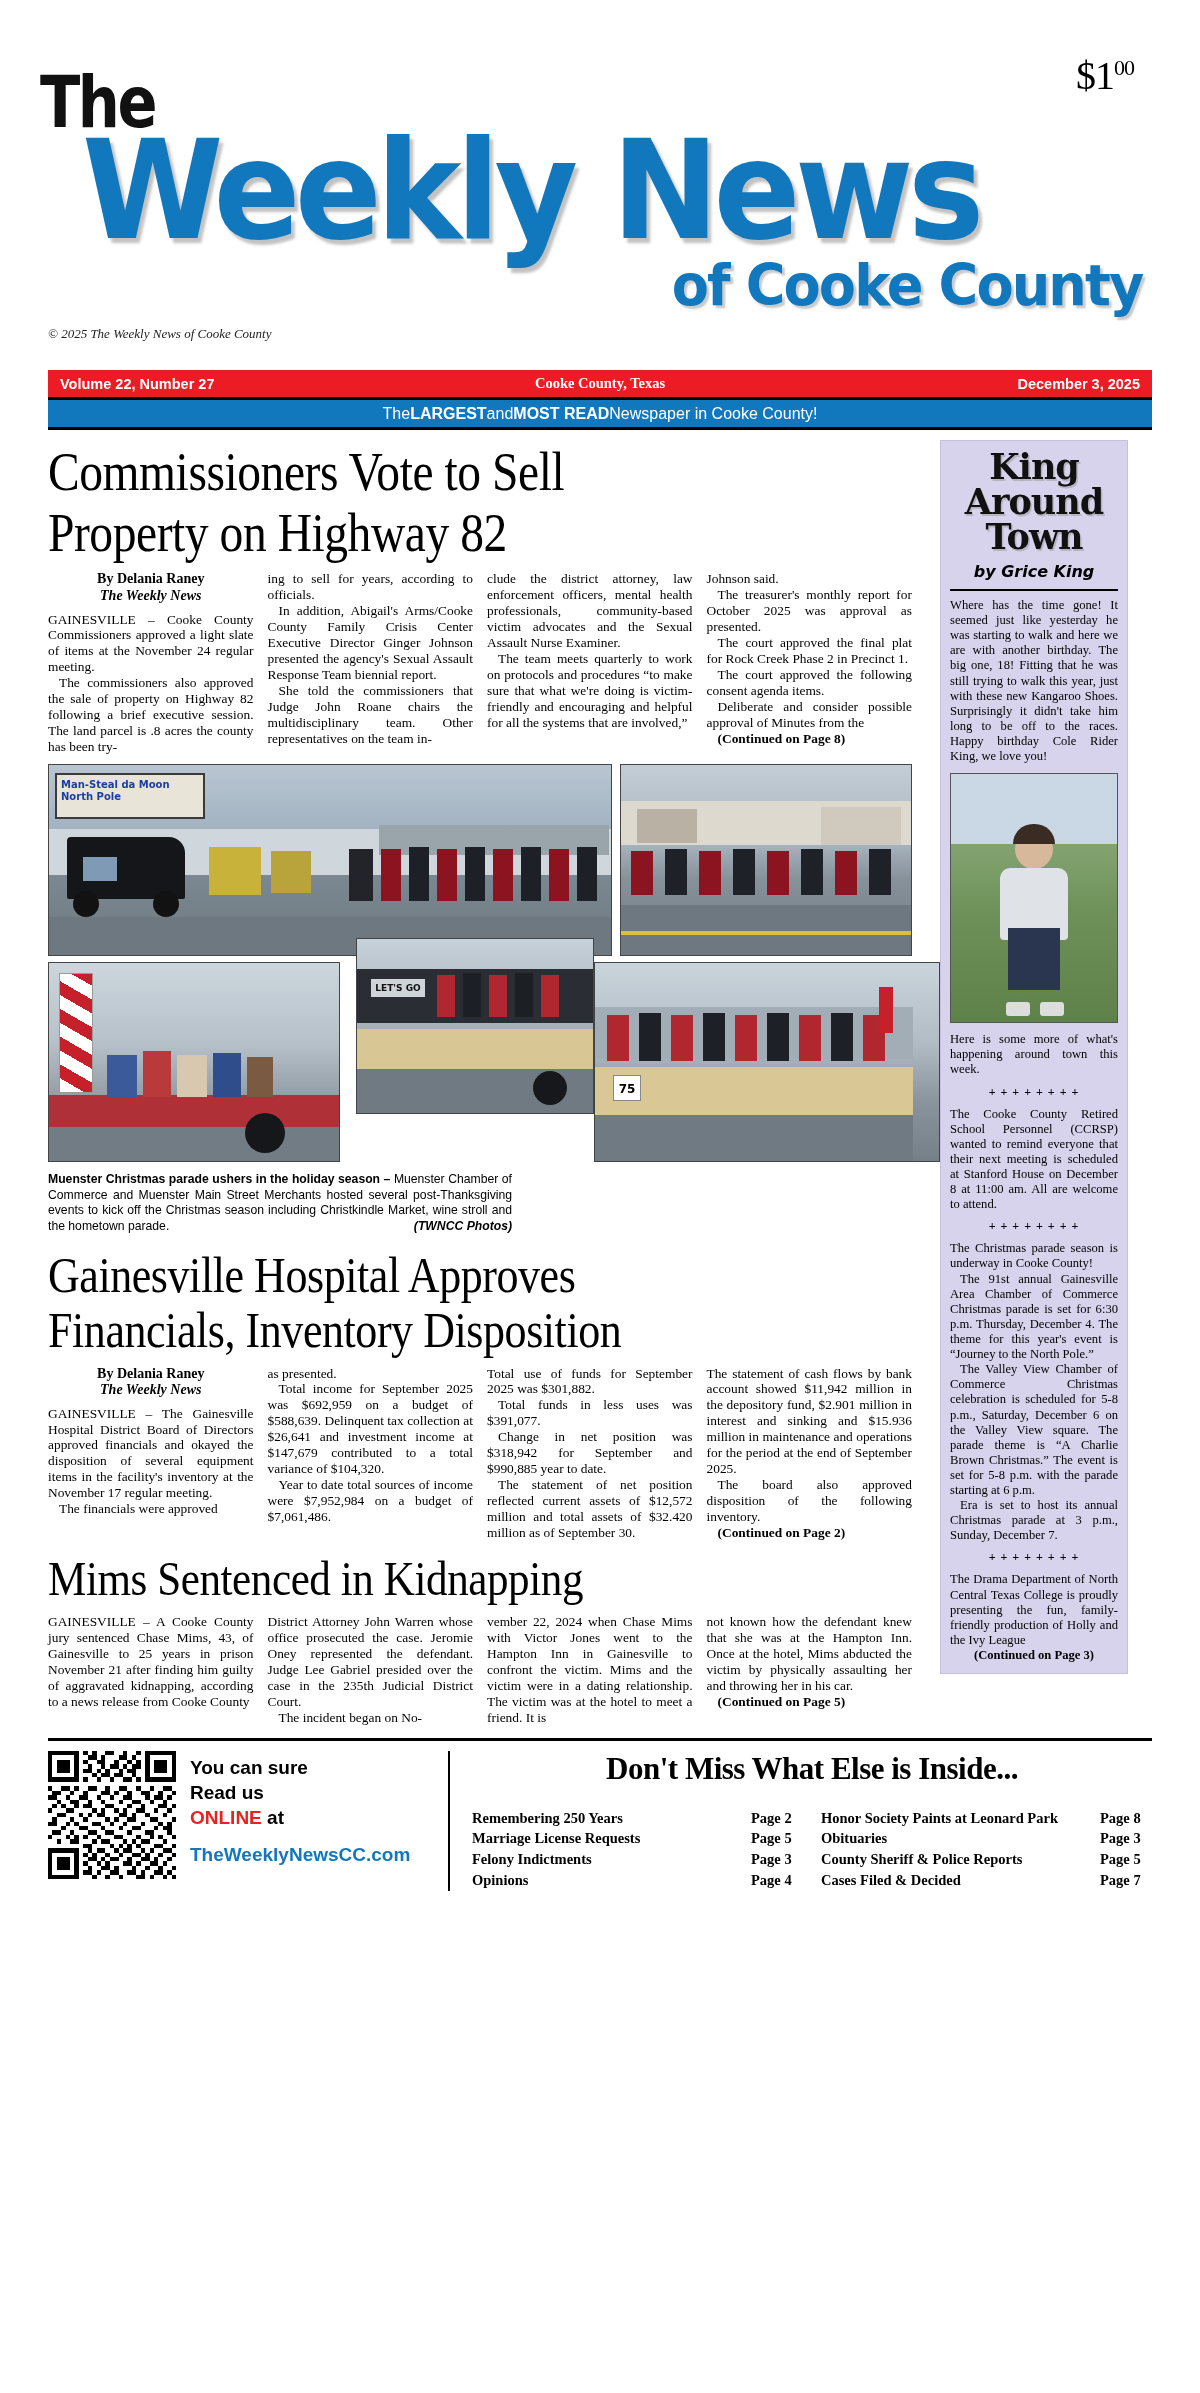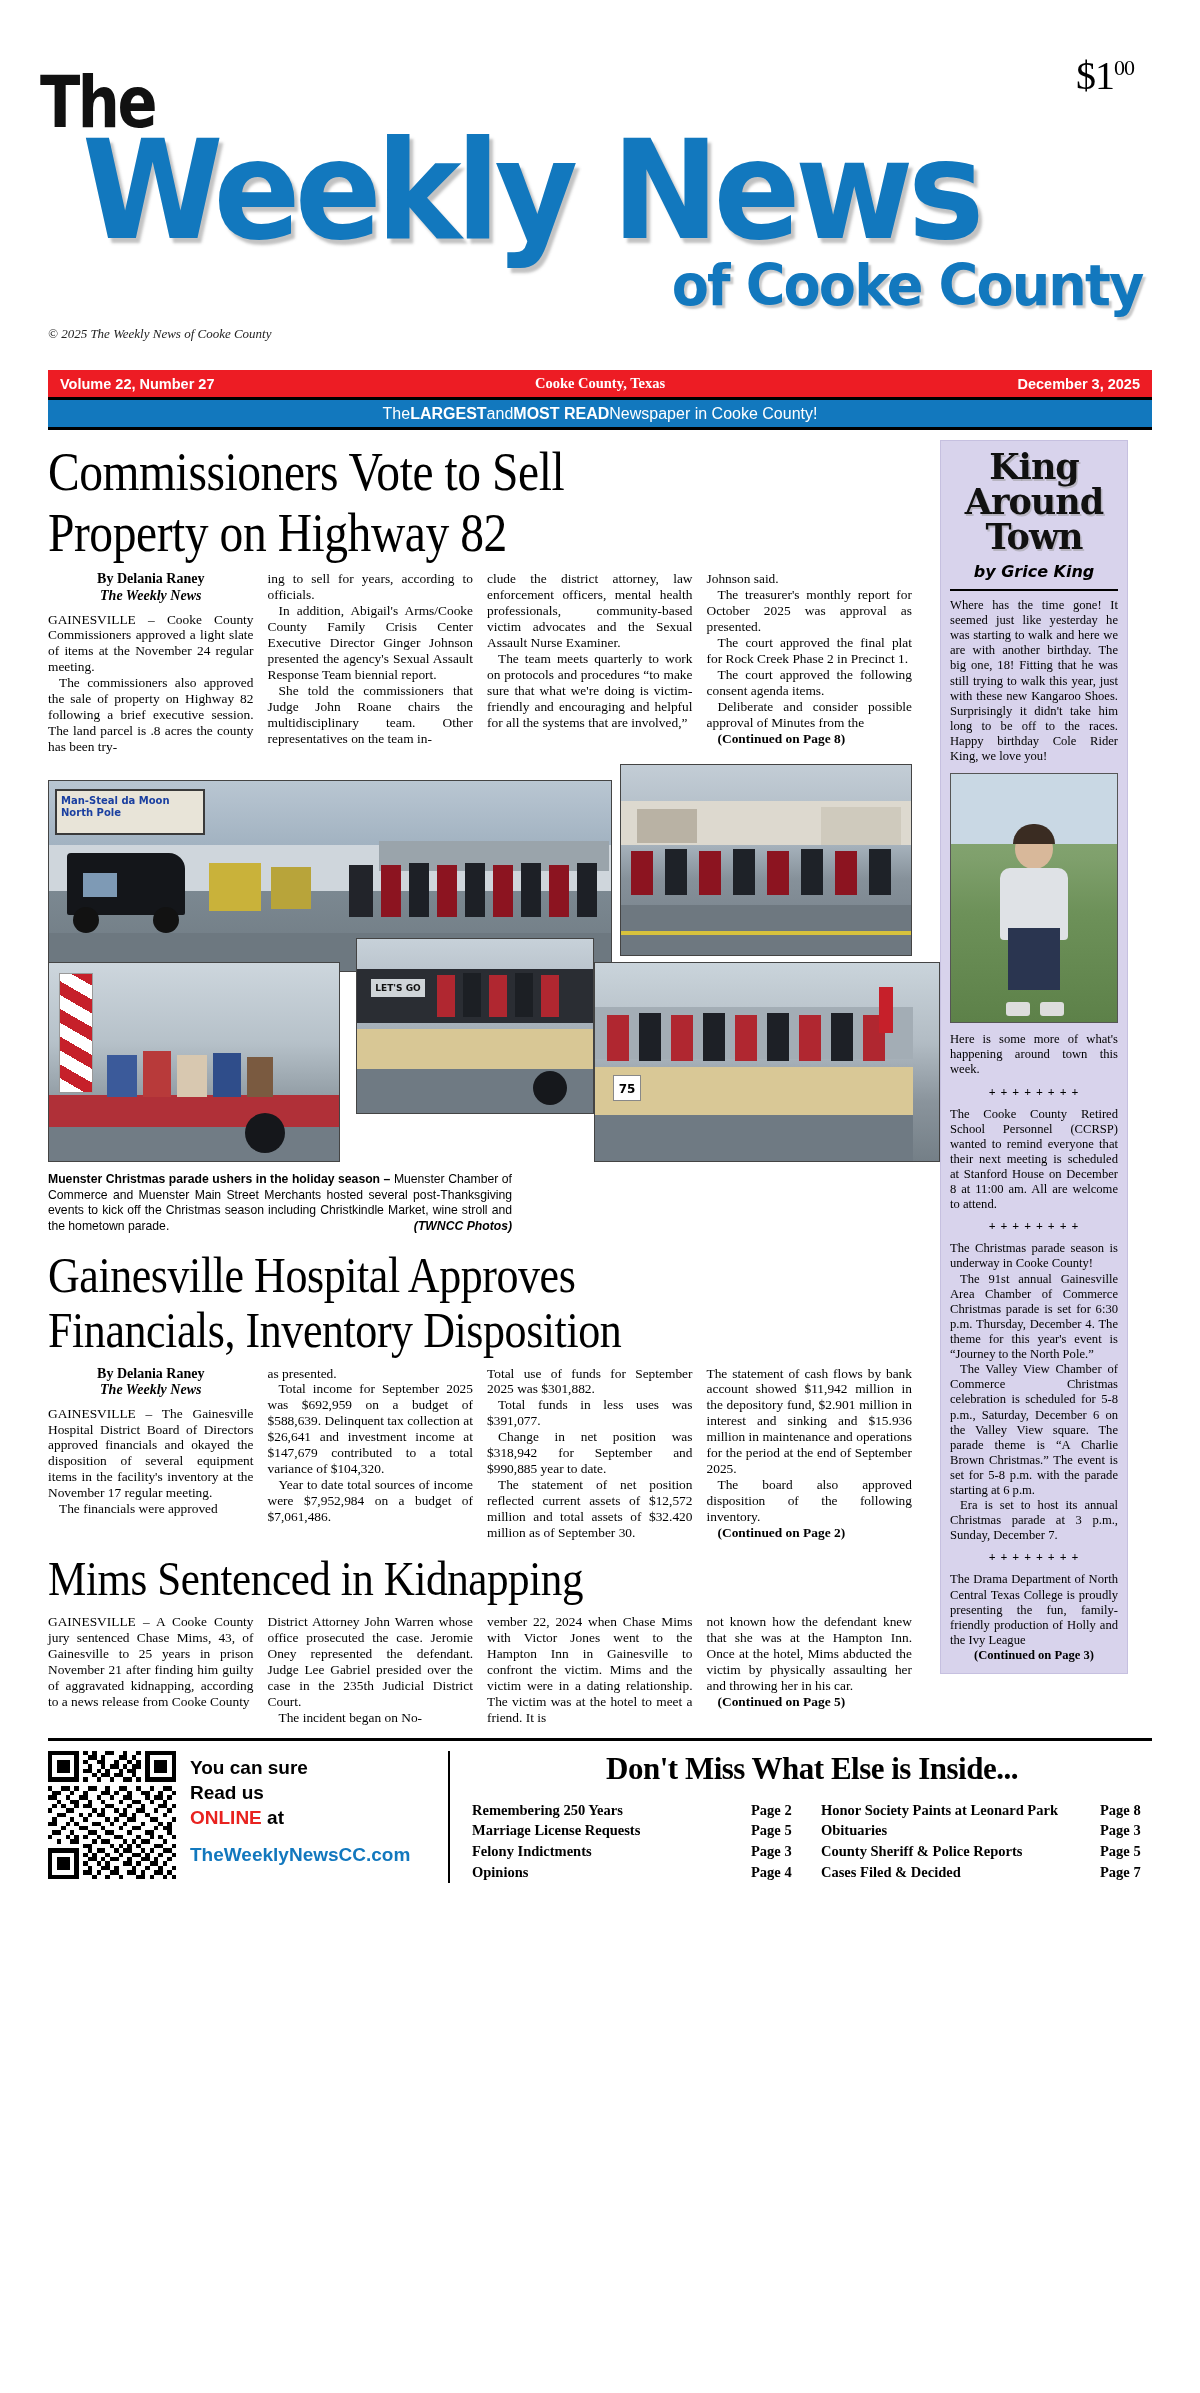--- a/index.html
+++ b/index.html
@@ -147,21 +147,21 @@
   .online {
     font-family:"Liberation Sans", sans-serif;
     font-weight:700; font-size:19px; line-height:1.32; padding-top:4px;
     width:258px;
   }
   .online .red { color:#e8221f; }
   .online .blue { color:#1278be;margin-top:12px; }
   .dm { flex:1; border-left:2px solid #000; padding-left:22px; }
   .dm-title {
     text-align:center; font-family:"Liberation Serif", serif;
-    font-weight:700; font-size:31px; letter-spacing:-.5px; margin-bottom:13px;
+    font-weight:700; font-size:31px; letter-spacing:-.5px; margin-bottom:21px;
   }
   .idx { display:flex; gap:18px; font-size:14.5px; font-weight:700; }
   .idx table { width:100%; border-collapse:collapse; }
   .idx td { padding:1px 0; line-height:1.3; white-space:nowrap; }
   .idx td.pg { text-align:left; padding-left:10px; width:62px; }
 </style>
 </head>
 <body>
 
 <div class="page">
@@ -217,21 +217,21 @@
           <p class="bt">The treasurer's monthly report for October 2025 was approval as presented.</p>
           <p class="bt">The court approved the final plat for Rock Creek Phase 2 in Precinct 1.</p>
           <p class="bt">The court approved the following consent agenda items.</p>
           <p class="bt">Deliberate and consider possible approval of Minutes from the</p>
           <p class="bt contd">(Continued on Page 8)</p>
         </div>
       </div>
 
       <div class="photos">
 
-        <div class="ph" style="left:0; top:16px; width:564px; height:192px; background:linear-gradient(#b9c6d2 0%,#9fb0bf 38%,#7d8a93 52%,#6f7a82 100%);">
+        <div class="ph" style="left:0; top:0; width:564px; height:192px; background:linear-gradient(#b9c6d2 0%,#9fb0bf 38%,#7d8a93 52%,#6f7a82 100%);">
           <div style="position:absolute;left:6px;top:8px;width:150px;height:46px;background:#e8e4d8;border:2px solid #3a3a3a;"></div>
           <div style="position:absolute;left:12px;top:14px;font-family:'DejaVu Sans',sans-serif;font-size:10px;color:#1a3fa0;font-weight:700;line-height:1.15;width:138px;">Man-Steal da Moon North Pole</div>
           <div style="position:absolute;left:0;top:64px;width:564px;height:46px;background:#cfd6dc;"></div>
           <div style="position:absolute;left:18px;top:72px;width:118px;height:62px;background:#14161a;border-radius:4px 16px 2px 2px;"></div>
           <div style="position:absolute;left:34px;top:92px;width:34px;height:24px;background:#7e9ab5;"></div>
           <div style="position:absolute;left:24px;top:126px;width:26px;height:26px;border-radius:50%;background:#121212;"></div>
           <div style="position:absolute;left:104px;top:126px;width:26px;height:26px;border-radius:50%;background:#121212;"></div>
           <div style="position:absolute;left:160px;top:82px;width:52px;height:48px;background:#c9b23a;"></div>
           <div style="position:absolute;left:222px;top:86px;width:40px;height:42px;background:#b8a43a;"></div>
           <div style="position:absolute;left:330px;top:60px;width:230px;height:30px;background:#9aa4ab;"></div>

